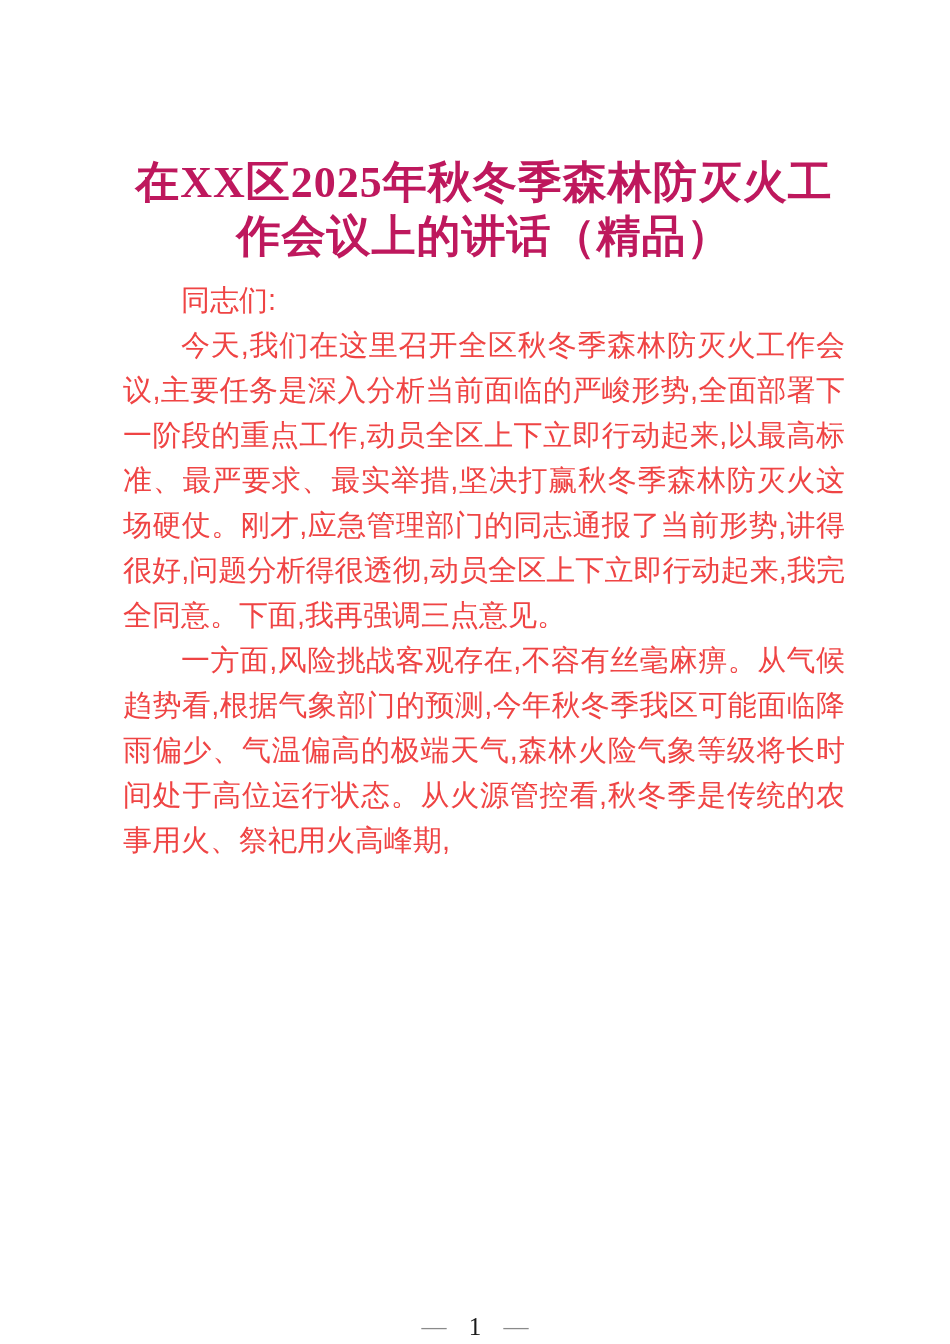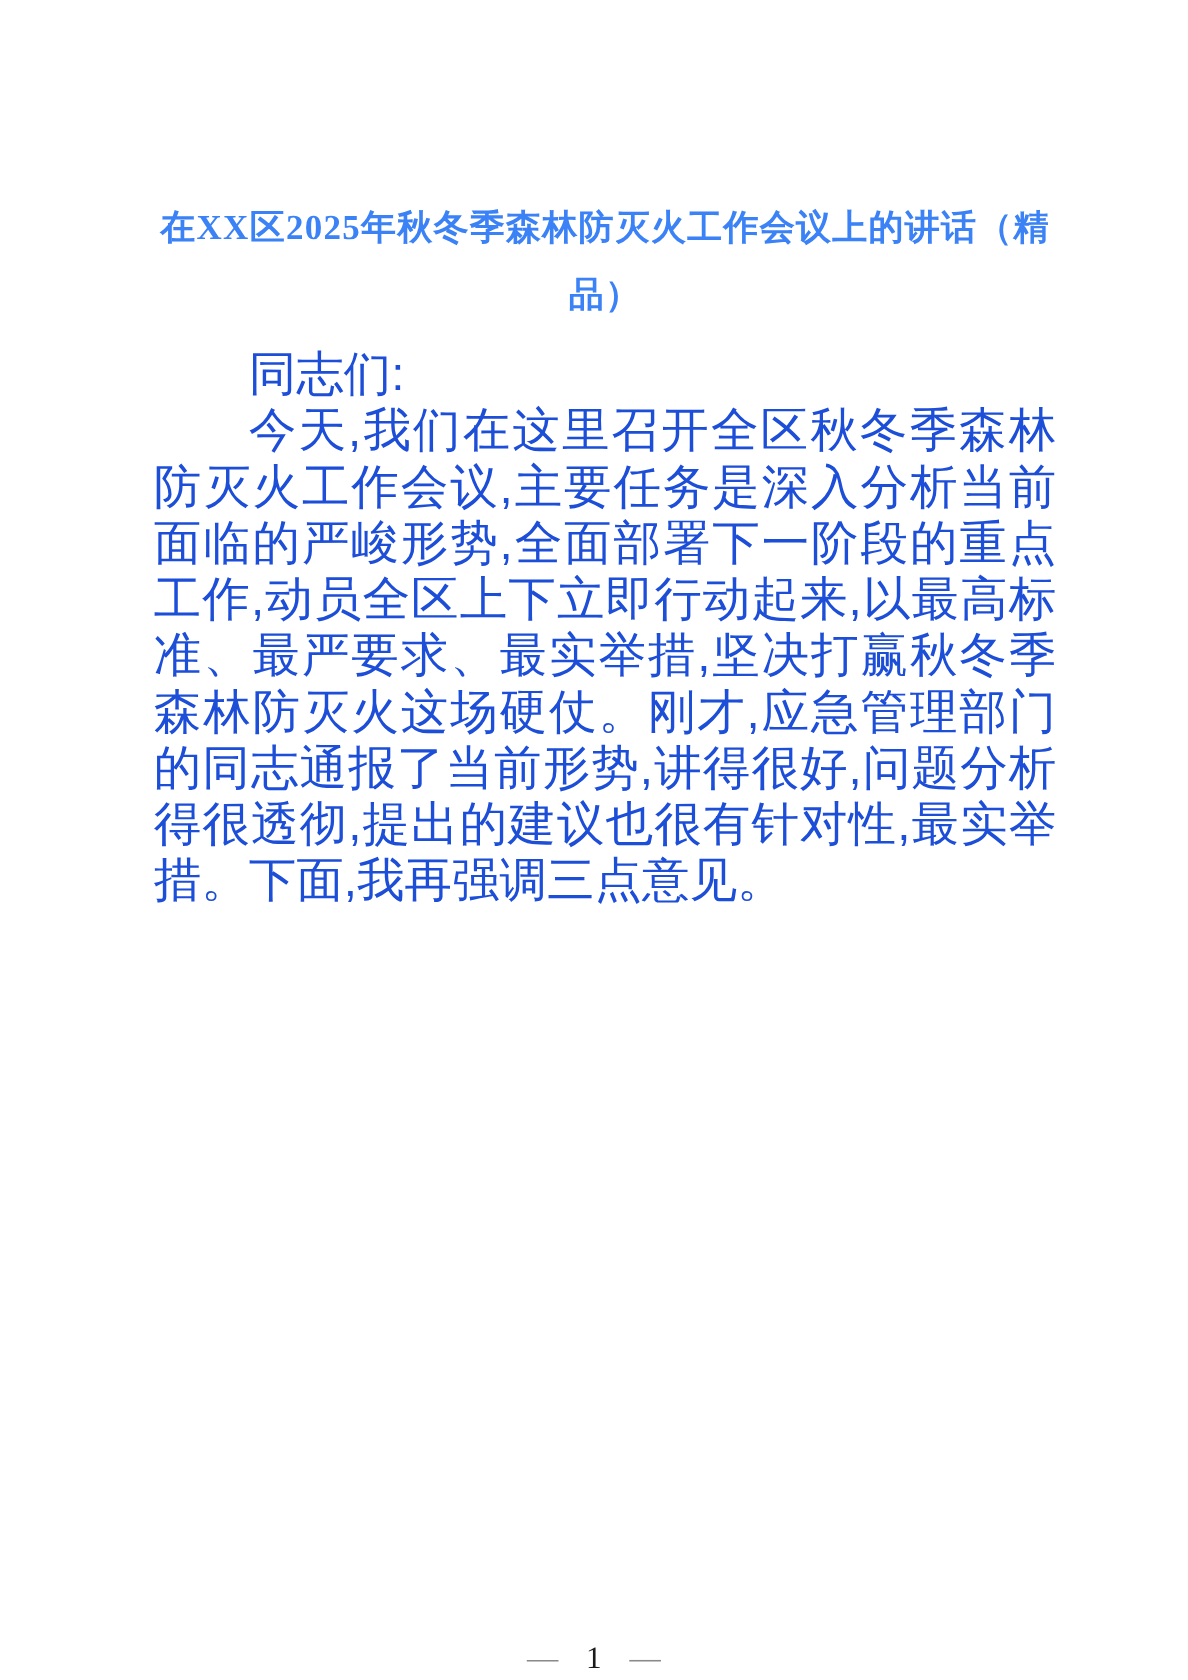--- a/index.html
+++ b/index.html
@@ -19,33 +19,33 @@
   .content {
     position: absolute;
     left: 123px;
     top: 156px;
     width: 722px;
   }
   .doc-title {
     margin: 0 0 14px 0;
     font-family: "Liberation Serif", "DejaVu Serif", serif;
     font-weight: bold;
-    font-size: 28px;
+    font-size: 44px;
     line-height: 54px;
     text-align: center;
     letter-spacing: 1px;
-    color: #3b82f6;
+    color: #be185d;
   }
   .para {
     margin: 0;
-    font-size: 38px;
+    font-size: 29px;
     line-height: 45px;
     text-align: justify;
     text-indent: 2em;
-    color: #1d4ed8;
+    color: #ef4444;
     word-break: break-all;
   }
   .footer {
     position: absolute;
     left: 0;
     right: 0;
     bottom: 4px;
     text-align: center;
     font-family: "Liberation Serif", "DejaVu Serif", serif;
     font-size: 25px;
@@ -61,24 +61,25 @@
 </style>
 </head>
 <body>
 
 <div class="page">
   <div class="content">
     <h1 class="doc-title">在XX区2025年秋冬季森林防灭火工作会议上的讲话（精品）</h1>
 
     <p class="para">同志们:</p>
 
-    <p class="para">今天,我们在这里召开全区秋冬季森林防灭火工作会议,主要任务是深入分析当前面临的严峻形势,全面部署下一阶段的重点工作,动员全区上下立即行动起来,以最高标准、最严要求、最实举措,坚决打赢秋冬季森林防灭火这场硬仗。刚才,应急管理部门的同志通报了当前形势,讲得很好,问题分析得很透彻,提出的建议也很有针对性,最实举措。下面,我再强调三点意见。</p>
+    <p class="para">今天,我们在这里召开全区秋冬季森林防灭火工作会议,主要任务是深入分析当前面临的严峻形势,全面部署下一阶段的重点工作,动员全区上下立即行动起来,以最高标准、最严要求、最实举措,坚决打赢秋冬季森林防灭火这场硬仗。刚才,应急管理部门的同志通报了当前形势,讲得很好,问题分析得很透彻,动员全区上下立即行动起来,我完全同意。下面,我再强调三点意见。</p>
 
 
 
+    <p class="para">一方面,风险挑战客观存在,不容有丝毫麻痹。从气候趋势看,根据气象部门的预测,今年秋冬季我区可能面临降雨偏少、气温偏高的极端天气,森林火险气象等级将长时间处于高位运行状态。从火源管控看,秋冬季是传统的农事用火、祭祀用火高峰期,</p>
   </div>
 
   <div class="footer">
     <span class="dash">—</span>
     <span class="num">1</span>
     <span class="dash">—</span>
   </div>
 </div>
 
 </body></html>

